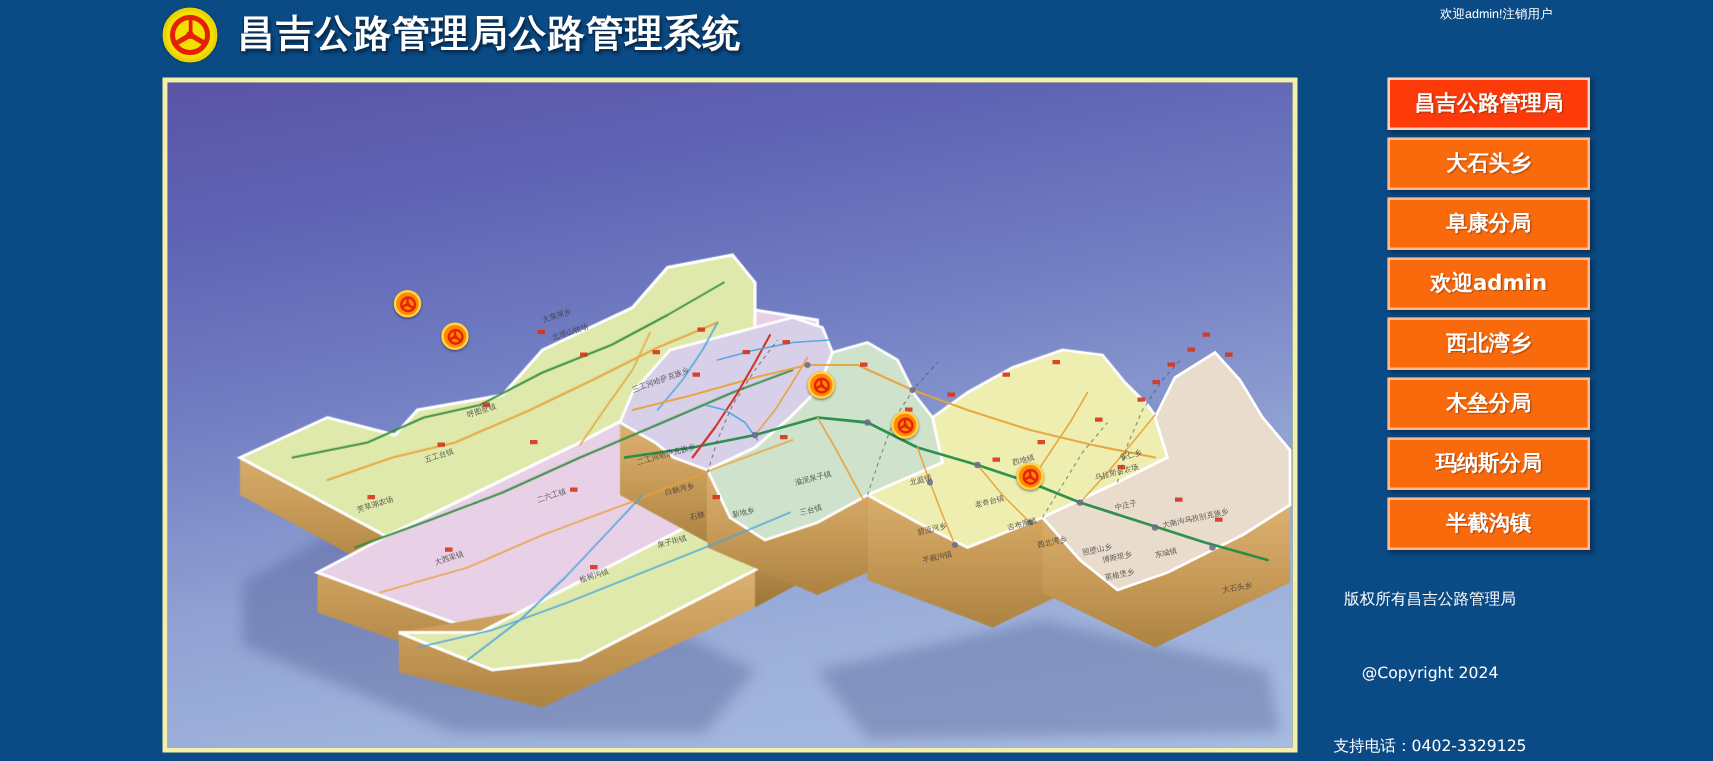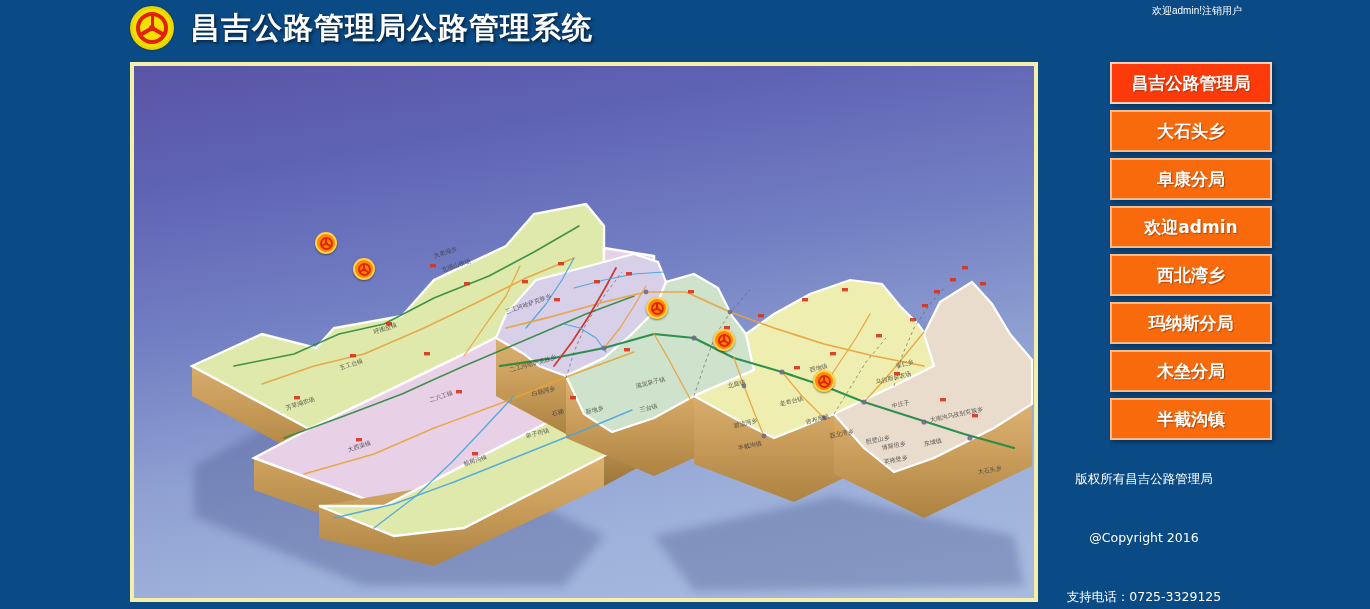--- a/index.html
+++ b/index.html
@@ -443,24 +443,24 @@
 
     </div>
   </div>
 
   <div class="nav">
     <div class="nav-btn active">昌吉公路管理局</div>
     <div class="nav-btn">大石头乡</div>
     <div class="nav-btn">阜康分局</div>
     <div class="nav-btn">欢迎admin</div>
     <div class="nav-btn">西北湾乡</div>
+    <div class="nav-btn">木垒分局</div>
     <div class="nav-btn">玛纳斯分局</div>
-    <div class="nav-btn">木垒分局</div>
     <div class="nav-btn">半截沟镇</div>
   </div>
 
   <div class="footer">
     <div>版权所有昌吉公路管理局</div>
-    <div>@Copyright 2016</div>
-    <div>支持电话：0725-3329125</div>
+    <div>@Copyright 2024</div>
+    <div>支持电话：0402-3329125</div>
   </div>
 
 </div>
 
 </body></html>

